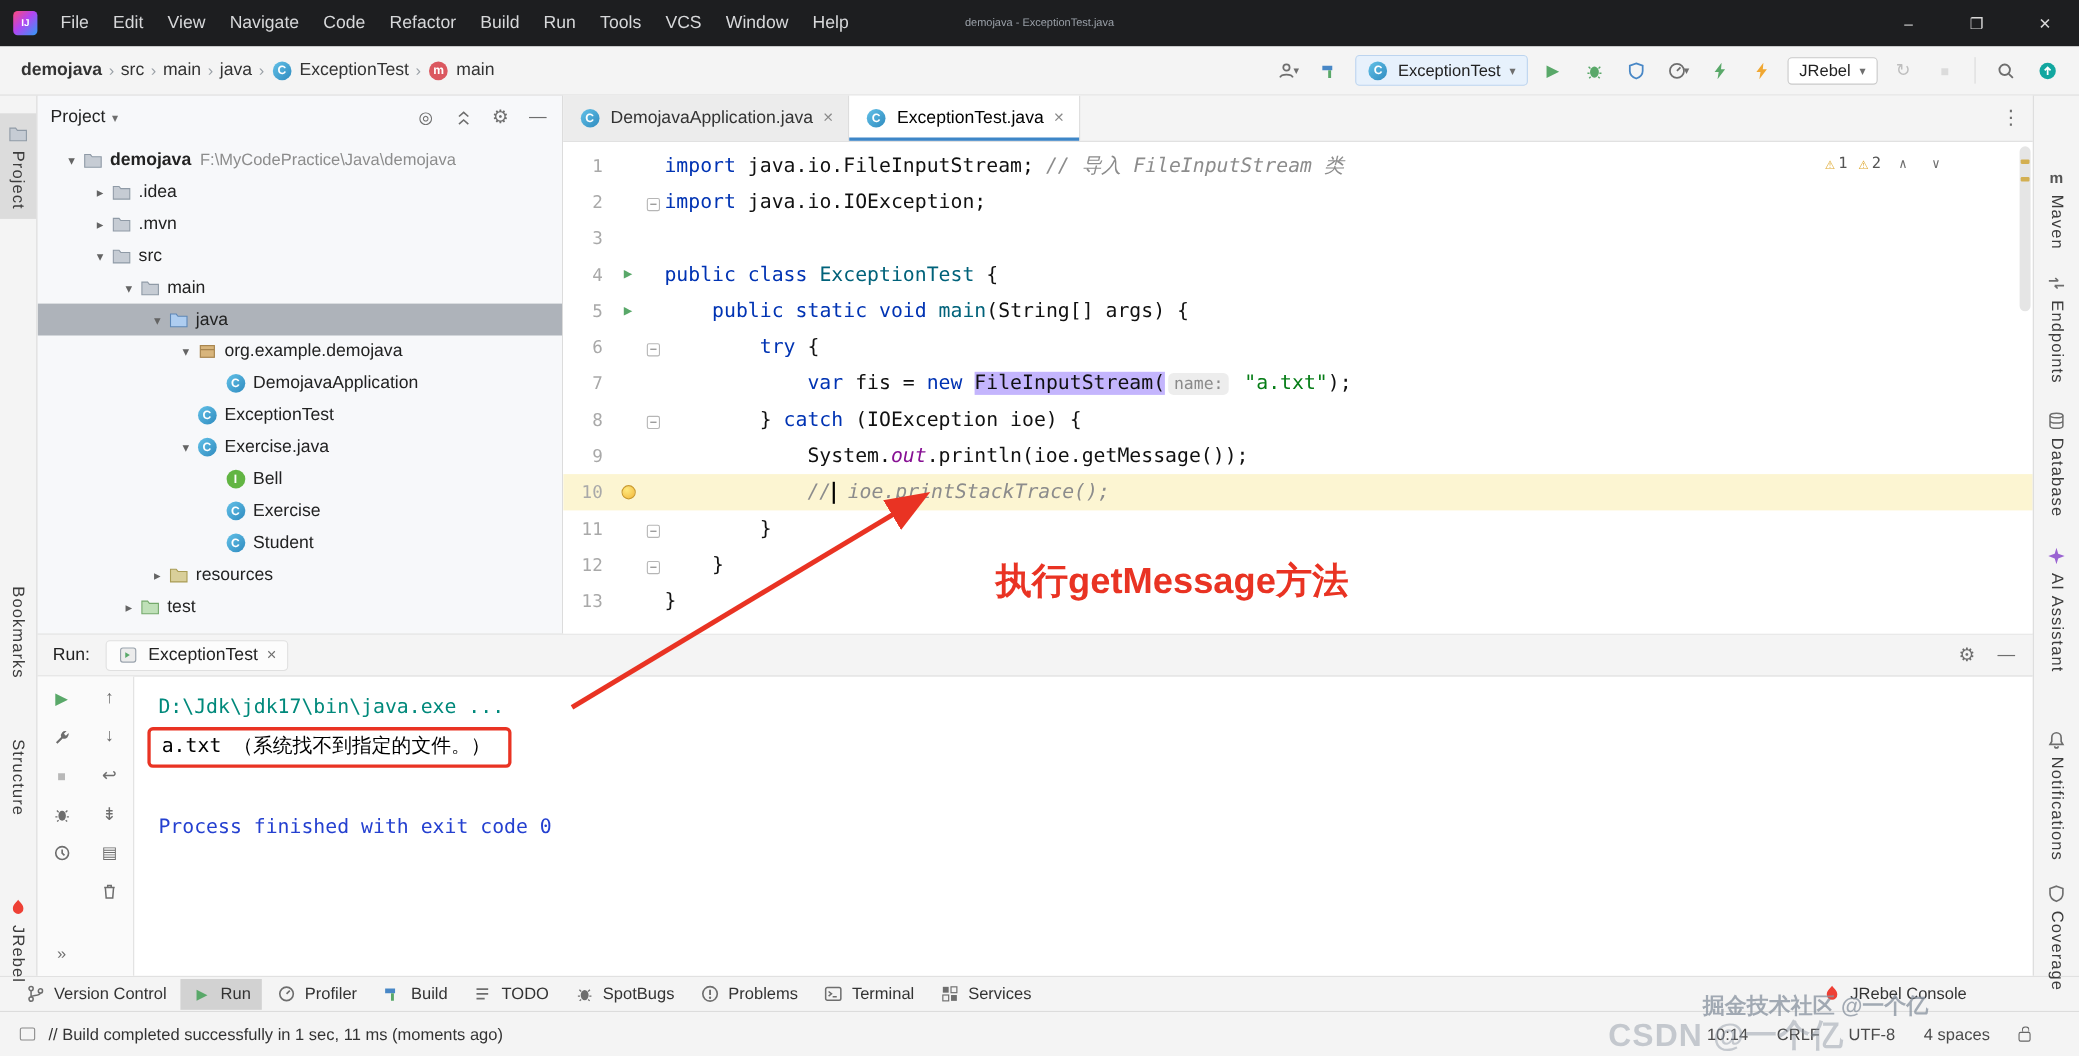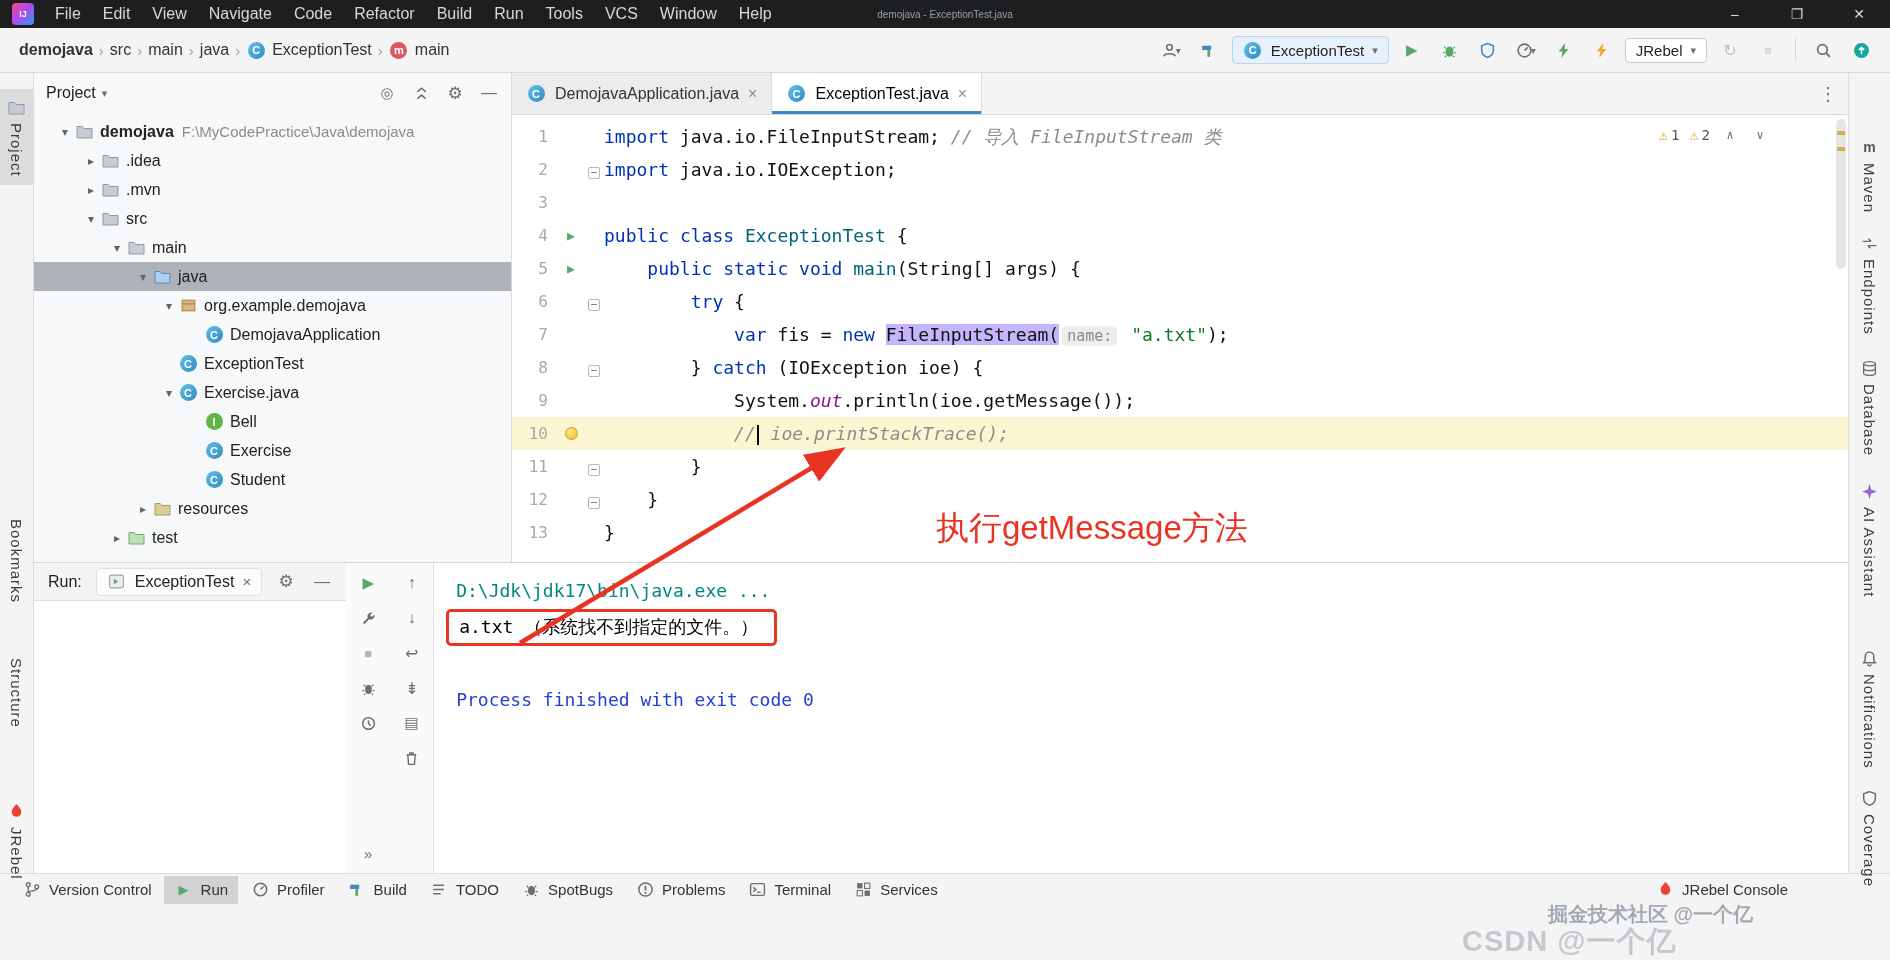--- a/index.html
+++ b/index.html
@@ -1,21 +1,21 @@
 <!DOCTYPE html>
 <html><head>
 <meta charset="utf-8">
 <style>
   html,body{margin:0;padding:0;background:#e9e9e9;}
   *{box-sizing:border-box;}
   .window{position:relative;width:1890px;height:960px;background:#f4f4f4;overflow:hidden;
     font-family:"Liberation Sans","DejaVu Sans",sans-serif;color:#222;}
 
   
-  .titlebar{position:relative;height:28px;background:#1d1e20;display:flex;align-items:center;padding-left:12px;color:#d7d8da;}
+  .titlebar{position:relative;height:42px;background:#1d1e20;display:flex;align-items:center;padding-left:12px;color:#d7d8da;}
   .logo{width:22px;height:22px;border-radius:4px;margin-right:10px;flex:none;
     background:linear-gradient(135deg,#fc4a7b 0%,#b345f1 45%,#2e9bf7 100%);
     color:#fff;font-size:9px;font-weight:bold;display:flex;align-items:center;justify-content:center;}
   .menubar{display:flex;}
   .menu-item{padding:0 11px;font-size:16px;line-height:42px;cursor:default;}
   .win-title{position:absolute;left:50%;transform:translateX(-50%);color:#9aa0a8;font-size:10px;}
   .win-controls{margin-left:auto;display:flex;}
   .win-btn{width:62px;height:42px;display:flex;align-items:center;justify-content:center;font-size:14px;color:#d8d8d8;}
 
   
@@ -97,21 +97,21 @@
   .bulb{display:inline-block;width:13px;height:13px;border-radius:50%;cursor:pointer;
     background:radial-gradient(circle at 35% 30%,#ffe97d,#f2b63c);border:1px solid #c99a2e;}
   .inspections{position:absolute;top:8px;right:70px;display:flex;align-items:center;gap:10px;font-size:14px;color:#555;z-index:5;background:rgba(255,255,255,.85);padding:2px 8px;border-radius:8px;}
   .insp{display:flex;align-items:center;gap:3px;}
   .insp .w{color:#DEA82F;font-size:15px;}
   .vmarks{position:absolute;top:0;right:0;width:14px;height:100%;}
   .vmarks .mk{position:absolute;right:3px;width:8px;height:4px;background:#EBC35B;border-radius:1px;}
   .vmarks .thumb{position:absolute;top:4px;right:2px;width:10px;height:150px;background:rgba(0,0,0,.10);border-radius:5px;}
 
   
-  .run-panel{height:311px;border-top:1px solid #d9d9d9;display:flex;flex-direction:row;background:#fff;}
+  .run-panel{height:311px;border-top:1px solid #d9d9d9;display:flex;flex-direction:column;background:#fff;}
   .run-header{height:38px;flex:none;display:flex;align-items:center;gap:14px;padding:0 14px;background:#f4f4f4;border-bottom:1px solid #dedede;font-size:16px;}
   .run-tab{display:flex;align-items:center;gap:8px;padding:3px 10px;background:#fcfcfc;border:1px solid #e0e0e0;border-radius:4px;}
   .run-tab .x{font-size:15px;}
   .rh-icons{margin-left:auto;display:flex;gap:16px;align-items:center;}
   .run-body{flex:1;display:flex;min-height:0;}
   .rt-col{width:44px;flex:none;background:#fafafa;display:flex;flex-direction:column;align-items:center;padding:10px 0;gap:15px;}
   .rt-col.b{border-right:1px solid #e0e0e0;}
   .console{flex:1;padding:10px 0 0 22px;font-family:"DejaVu Sans Mono","Liberation Mono",monospace;font-size:18px;line-height:36px;overflow:hidden;}
   .console-line{min-height:36px;white-space:pre;}
   .console-line.cmd{color:#00897B;}
@@ -127,21 +127,21 @@
   .bb-right{margin-left:auto;display:flex;align-items:center;gap:7px;padding-right:90px;}
 
   .statusbar{height:41px;display:flex;align-items:center;gap:12px;background:#f4f4f4;border-top:1px solid #dcdcdc;padding:0 18px;font-size:15px;color:#333;}
   .sb-icon{width:14px;height:12px;border:1.5px solid #8a8a8a;border-radius:2px;flex:none;}
   .sb-right{margin-left:auto;display:flex;gap:26px;align-items:center;color:#4a4a4a;padding-right:26px;}
   .lock{width:11px;height:9px;border:1.5px solid #666;border-radius:2px;position:relative;margin-top:5px;}
   .lock::before{content:'';position:absolute;top:-6px;left:1.5px;width:5px;height:4px;border:1.5px solid #666;border-bottom:none;border-radius:4px 4px 0 0;}
 
   
   .overlay{position:absolute;inset:0;pointer-events:none;z-index:40;}
-  .annotation-text{position:absolute;left:936px;top:506px;color:#E93323;font-size:33px;font-weight:normal;z-index:41;pointer-events:none;}
+  .annotation-text{position:absolute;left:905px;top:506px;color:#E93323;font-size:33px;font-weight:bold;z-index:41;pointer-events:none;}
   .wm{position:absolute;pointer-events:none;color:#8b95a1;z-index:60;font-weight:bold;white-space:nowrap;}
   .wm1{left:1548px;top:901px;font-size:20px;opacity:.78;}
   .wm2{left:1462px;top:922px;font-size:29px;opacity:.45;letter-spacing:1px;}
 </style>
 </head>
 <body>
 
 <div class="window">
 
   <div class="titlebar">
@@ -743,20 +743,31 @@
       <div class="bb-right">
         <span class="ic">
           <svg viewBox="0 0 16 16" class="i16">
             <path d="M8 1c2.2 3 4.5 4.3 4.5 7.5a4.5 4.5 0 0 1-9 0C3.5 5.3 5.8 4 8 1z" fill="#ee4035"></path>
           </svg>
         </span>
         <span>JRebel Console</span>
       </div>
     </div>
 
+  <div class="statusbar">
+    <span class="sb-icon"></span>
+    <span class="sb-msg">// Build completed successfully in 1 sec, 11 ms (moments ago)</span>
+    <div class="sb-right" id="sbRight">
+        <span>10:14</span>
+        <span>CRLF</span>
+        <span>UTF-8</span>
+        <span>4 spaces</span>
+        <span class="lock"></span>
+      </div>
+  </div>
 
   <svg class="overlay" width="1890" height="960" viewBox="0 0 1890 960">
     <defs>
       <marker id="arrowhead" markerWidth="9" markerHeight="7" refX="7" refY="3.5" orient="auto">
         <polygon points="0 0, 9 3.5, 0 7" fill="#E93323"></polygon>
       </marker>
     </defs>
     <line x1="520" y1="643" x2="838" y2="452" stroke="#E93323" stroke-width="4.5" marker-end="url(#arrowhead)"></line>
   </svg>
   <div class="annotation-text">执行getMessage方法</div>

